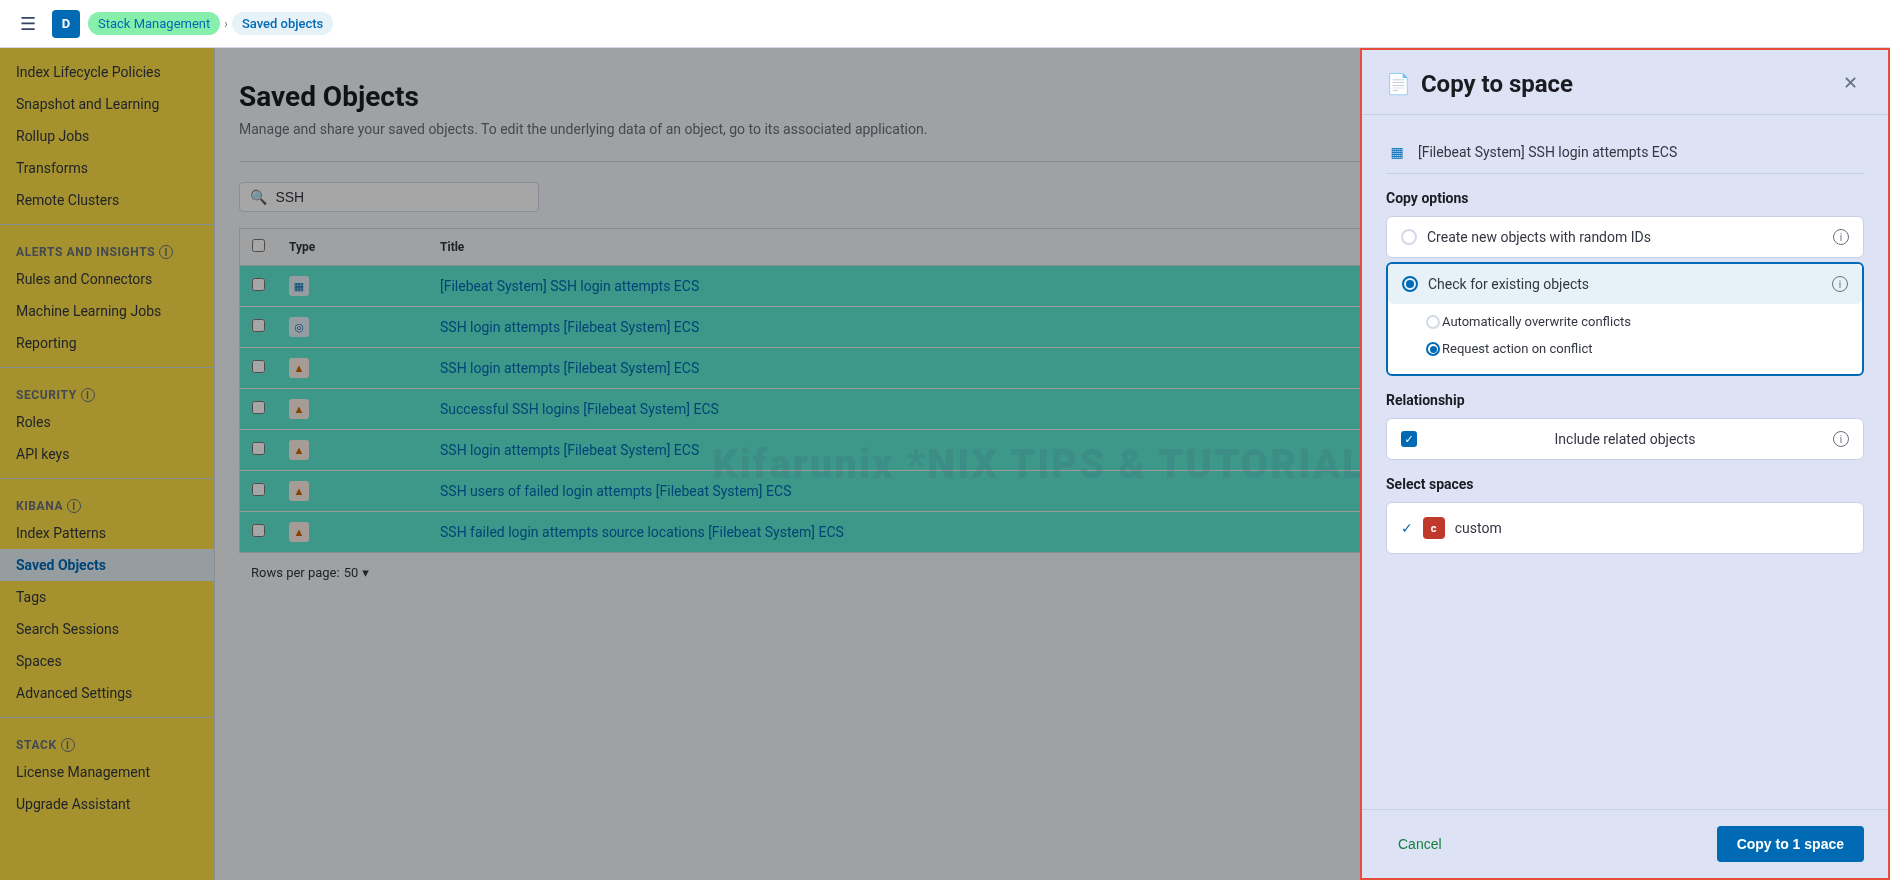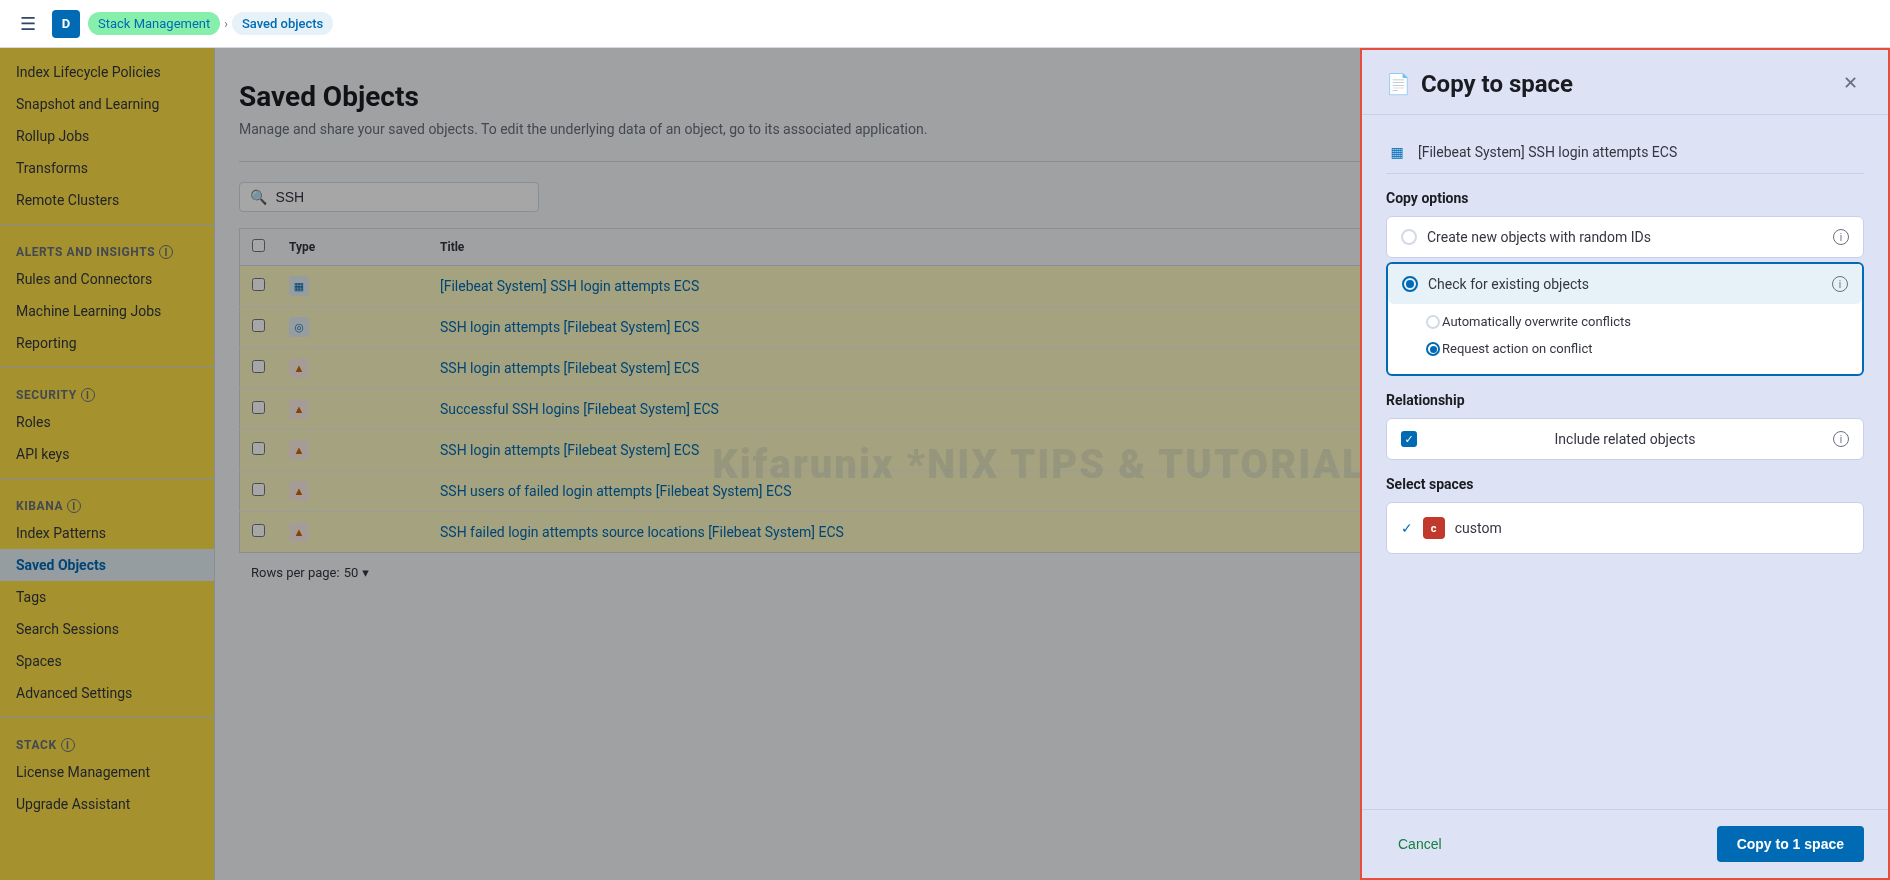--- a/index.html
+++ b/index.html
@@ -155,21 +155,21 @@
       font-size: 14px;
       color: #343741;
       width: 100%;
     }
     .search-icon-char { color: #69707d; font-size: 14px; }
 
     
     .objects-table {
       width: 100%;
       border-collapse: collapse;
-      background: #fef9c3;
+      background: #5eead4;
       border: 1px solid #d3dae6;
       border-radius: 4px;
     }
     .objects-table th {
       padding: 10px 12px;
       text-align: left;
       font-size: 12px;
       font-weight: 700;
       color: #343741;
       border-bottom: 1px solid #d3dae6;

